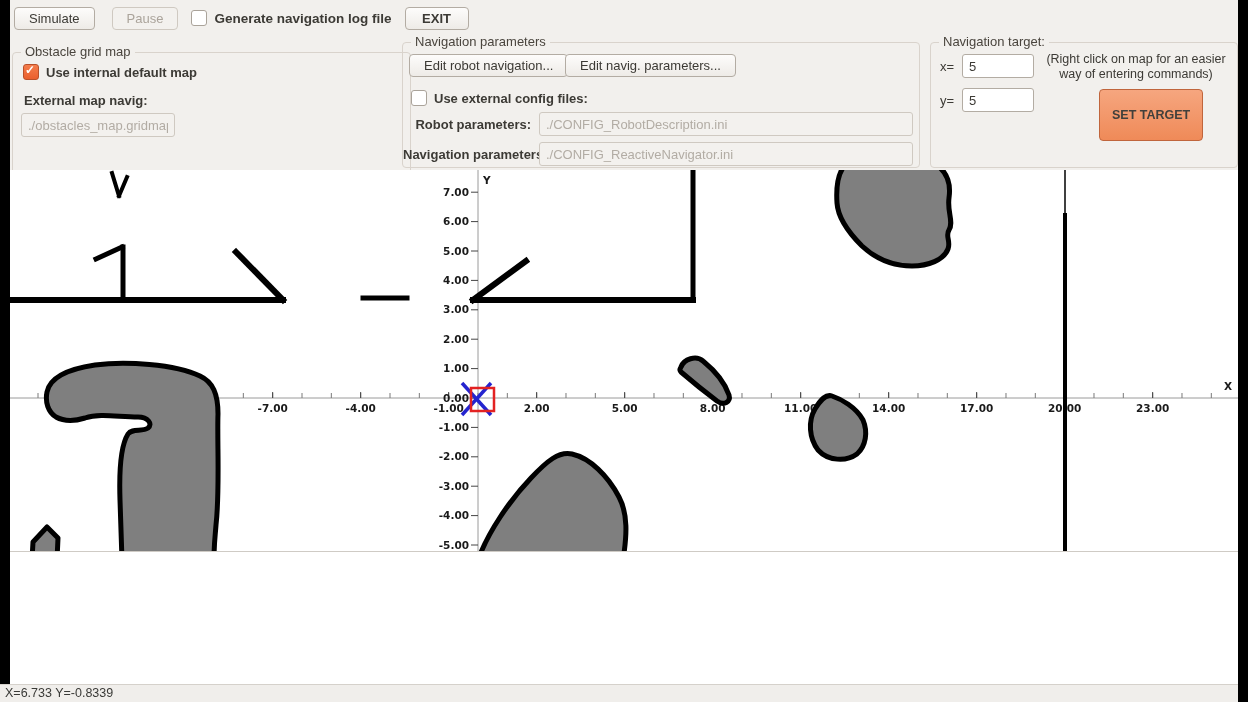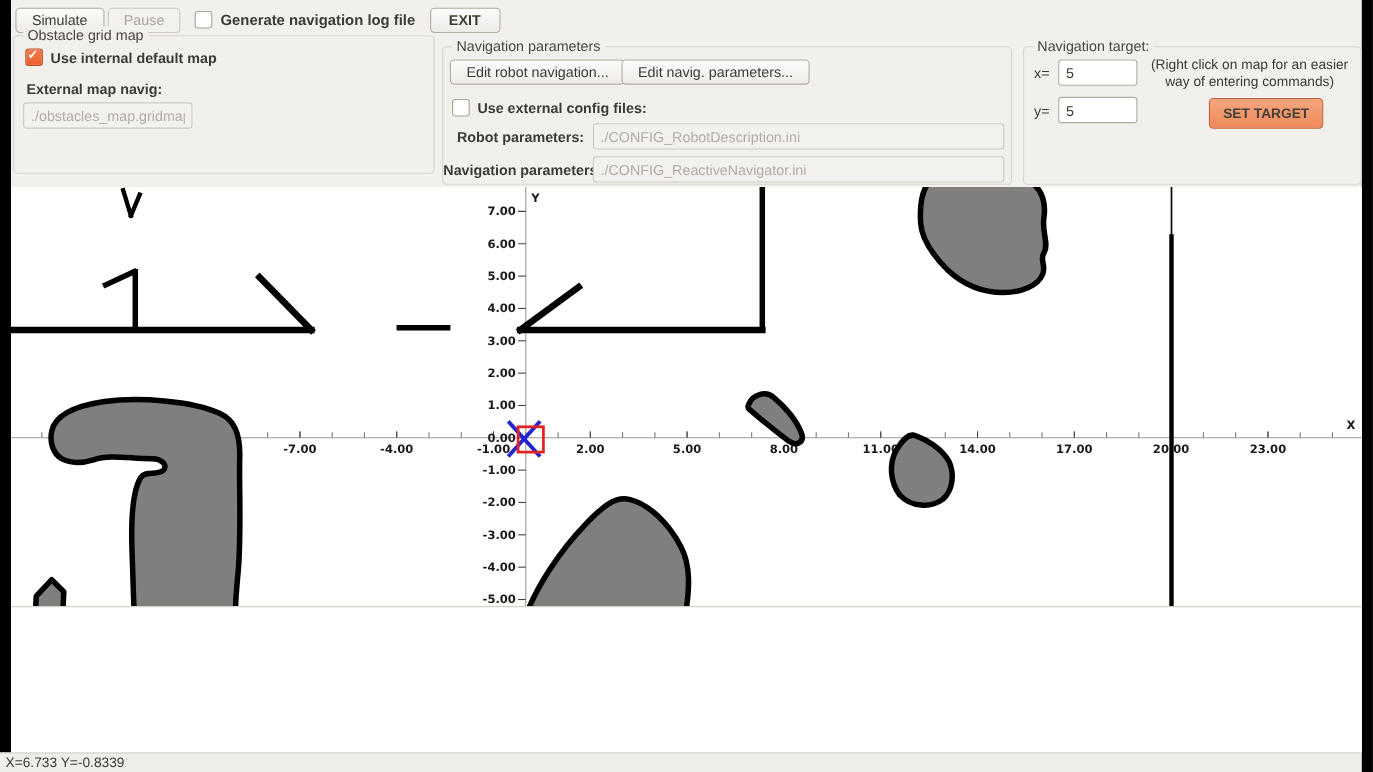--- a/index.html
+++ b/index.html
@@ -21,21 +21,21 @@
   .cb{width:14px;height:14px;border:1px solid #aaa39a;border-radius:3px;background:#fff;flex:0 0 auto;position:relative;}
   .cb.checked{background:linear-gradient(#f47d4c,#ea5f2d);border-color:#b9502a;}
   .cb.checked::after{content:"✓";position:absolute;left:1px;top:-2px;color:#fff;font-size:12px;font-weight:bold;}
   .group{position:absolute;border:1px solid #d9d3cc;border-radius:4px;}
   .group>.gtitle{position:absolute;top:-9px;left:8px;background:#f2f0ed;padding:0 4px;color:#4a453e;font-size:13px;white-space:nowrap;}
   .field{height:18px;border:1px solid #b3aca3;border-radius:3px;background:#fff;padding:2px 6px;font-size:13px;color:#3c3a35;font-family:"Liberation Sans",sans-serif;}
   .field.disabled{background:#f3f1ee;color:#b2aca4;border-color:#cfc9c1;}
   .lbl{font-size:13px;color:#3c3a35;white-space:nowrap;}
   .btn.accent{
     background:linear-gradient(#f6a67f,#ef8a58);border-color:#c0653c;color:#41403c;
-    font-weight:bold;font-size:12.5px;padding:6px 12px;
+    font-weight:bold;font-size:12.5px;padding:18px 12px;
   }
   
   .map{position:absolute;left:0;top:170px;width:1228px;height:381px;background:#fff;overflow:hidden;}
   
   .logpanel{position:absolute;left:0;top:551px;width:1228px;height:133px;background:#fff;border-top:1px solid #cfcbc5;}
   
   .statusbar{
     position:absolute;left:0;top:684px;width:1238px;height:18px;background:#f0eeeb;
     border-top:1px solid #d5d1cb;color:#3a3a37;font-size:12.5px;line-height:17px;padding-left:5px;box-sizing:border-box;
   }
@@ -44,29 +44,29 @@
 </head>
 <body>
 
 <div class="sideblack" style="left:0;height:684px;"></div>
 <div class="sideblack" style="left:1238px;height:702px;"></div>
 
 <div class="app">
 
   <div class="toolbar">
     <button class="btn" style="margin-left:4px;min-width:66px;">Simulate</button>
-    <button class="btn disabled" style="margin-left:3px;min-width:66px;">Pause</button>
+    <button class="btn disabled" style="margin-left:17px;min-width:66px;">Pause</button>
     <div class="checkrow" style="margin-left:13px;">
       <span class="cb"></span>
       <span class="lbl" style="font-weight:bold;font-size:13.5px;">Generate navigation log file</span>
     </div>
     <button class="btn" style="margin-left:13px;min-width:64px;font-weight:bold;">EXIT</button>
   </div>
 
-  <div class="group" style="left:2px;top:32px;width:381px;height:124px;">
+  <div class="group" style="left:2px;top:52px;width:381px;height:124px;padding-left:16px;">
     <span class="gtitle">Obstacle grid map</span>
     <div class="checkrow" style="position:absolute;left:10px;top:11px;">
       <span class="cb checked"></span>
       <span class="lbl" style="font-weight:bold;">Use internal default map</span>
     </div>
     <div class="lbl" style="position:absolute;left:11px;top:40px;font-weight:bold;">External map navig:</div>
     <input class="field disabled" style="position: absolute; left: 8px; top: 60px; width: 140px;" readonly="" value="./obstacles_map.gridmap">
   </div>
 
   <div class="group" style="left:392px;top:42px;width:516px;height:124px;">

